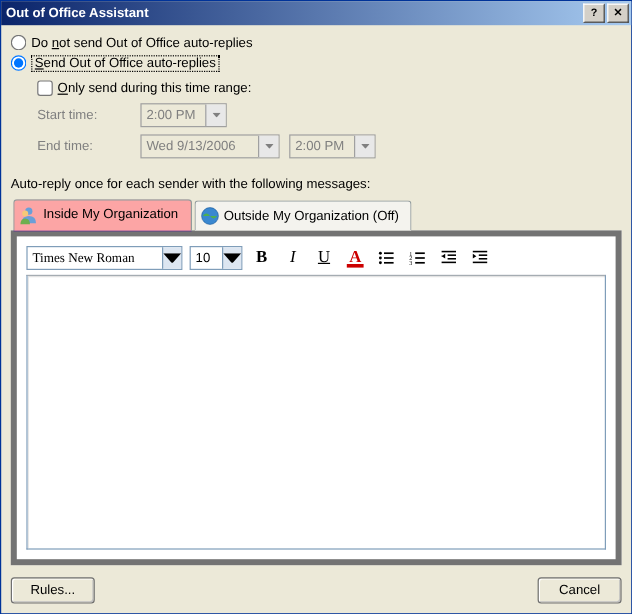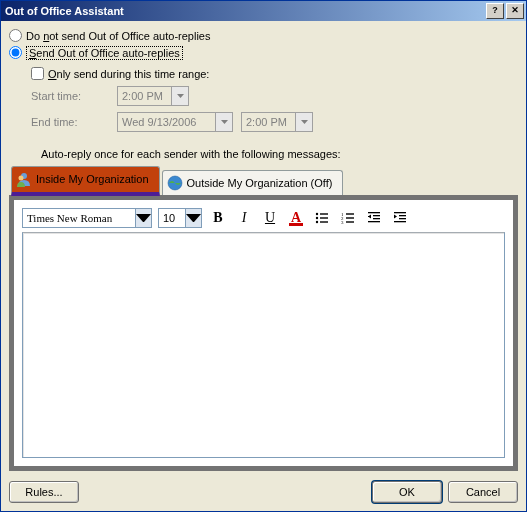--- a/index.html
+++ b/index.html
@@ -111,21 +111,21 @@
     height: 18px;
     border-left: 1px solid #A0A0A0;
     background: #E8E8E8;
     display: flex;
     align-items: center;
     justify-content: center;
   }
   .dropdown .arrow svg { width: 7px; height: 4px; }
   .date-dd { width: 116px; margin-right: 8px; }
   .time-dd { width: 72px; }
-  .section-label { margin-bottom: 6px; margin-left: 32px; }
+  .section-label { margin-bottom: 6px; }
   .tabs-area {
     flex: 1;
     display: flex;
     flex-direction: column;
   }
   .tabs-header {
     display: flex;
     align-items: flex-end;
     position: relative;
     z-index: 2;
@@ -137,22 +137,22 @@
     padding: 4px 10px 4px 4px;
     border: 1px solid #919B9C;
     border-bottom: none;
     border-radius: 3px 3px 0 0;
     background: #F4F3EE;
     margin-right: 2px;
     position: relative;
     gap: 4px;
   }
   .tab.active {
-    background: #c2410c;
-    border-bottom: 4px solid #4c1d95;
+    background: #fca5a5;
+    border-bottom: 1px solid #4c1d95;
     margin-bottom: -1px;
     padding-bottom: 5px;
   }
   .tab svg { width: 16px; height: 16px; }
   .tabs-body {
     border: 5px solid #737373;
     background: #ffffff;
     flex: 1;
     padding: 8px;
     display: flex;
@@ -389,18 +389,17 @@
             </svg>
           </div>
         </div>
         <div class="editor"></div>
       </div>
     </div>
 
     <div class="footer">
       <div class="btn"><span>Rules...</span></div>
       <div class="spacer"></div>
-      <div class="btn ok"><span>OK</span></div>
       <div class="btn"><span>Cancel</span></div>
     </div>
 
   </div>
 </div>
 
 </body></html>

